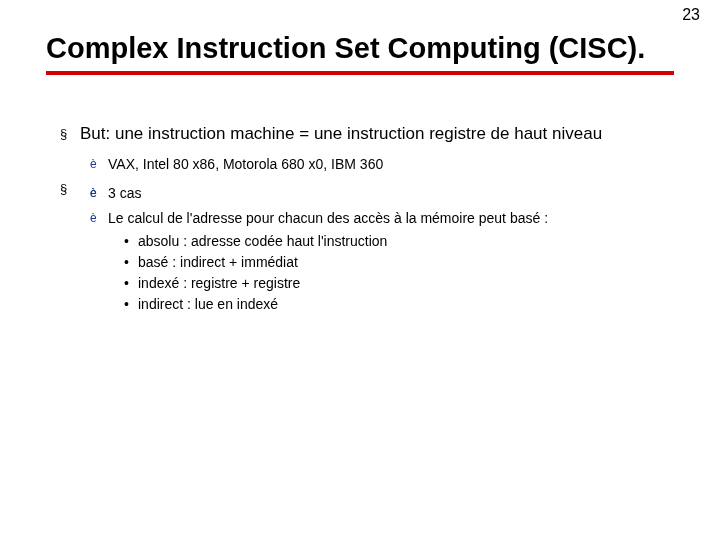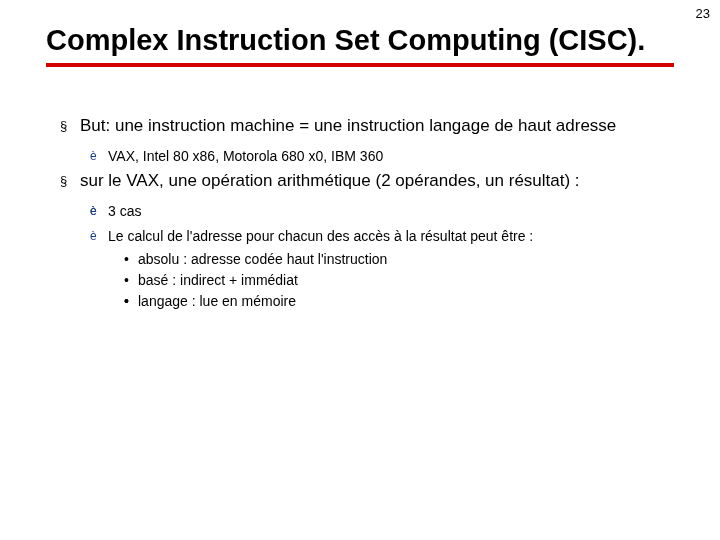--- a/index.html
+++ b/index.html
@@ -6,31 +6,31 @@
   html, body {
     margin: 0; padding: 0;
     width: 720px; height: 540px;
     background: #fff;
     font-family: Arial, Helvetica, sans-serif;
     color: #000;
     position: relative;
   }
   .page-number {
     position: absolute;
-    top: 6px; right: 10px;
-    font-size: 13px;
+    top: 6px; right: 20px;
+    font-size: 16px;
   }
   .slide {
     padding: 24px 46px 0 46px;
   }
   .title {
     font-size: 29px;
     font-weight: bold;
     line-height: 1.15;
-    margin: 0 0 6px 0;
+    margin: 8px 0 6px 0;
   }
   .title-rule {
     border: none;
     border-top: 4px solid #d40000;
     margin: 0 0 48px 0;
   }
   .lvl1 {
     margin: 0 0 10px 0;
     padding-left: 34px;
     position: relative;
@@ -72,50 +72,50 @@
 <body>
 
 <div class="page-number">23</div>
 
 <div class="slide">
   <h1 class="title">Complex Instruction Set Computing (CISC).</h1>
   <hr class="title-rule">
 
   <div class="lvl1">
     <span class="b1">§</span>
-    <span>But: une instruction machine = une instruction langage de haut adresse</span>
+    <span>But: une instruction machine = une instruction registre de haut niveau</span>
   </div>
   <div class="lvl2">
     <span class="b2">è</span>
     <span>VAX, Intel 80 x86, Motorola 680 x0, IBM 360</span>
   </div>
 
   <div class="lvl1">
     <span class="b1">§</span>
-    <span>sur le VAX, une opération  arithmétique (2 opérandes, un résultat) :</span>
   </div>
   <div class="lvl2">
     <span class="b2">è</span>
   </div>
   <div class="lvl2">
     <span class="b2">è</span>
     <span>3 cas</span>
   </div>
   <div class="lvl2">
     <span class="b2">è</span>
-    <span>Le calcul de l'adresse pour chacun des accès à la résultat peut être  :</span>
+    <span>Le calcul de l'adresse pour chacun des accès à la mémoire peut basé  :</span>
   </div>
   <div class="lvl3">
     <span class="b3">•</span>
     <span>absolu : adresse codée haut l'instruction</span>
   </div>
   <div class="lvl3">
     <span class="b3">•</span>
     <span>basé : indirect + immédiat</span>
   </div>
   <div class="lvl3">
     <span class="b3">•</span>
+    <span>indexé : registre + registre</span>
   </div>
   <div class="lvl3">
     <span class="b3">•</span>
-    <span>langage : lue en mémoire</span>
+    <span>indirect : lue en indexé</span>
   </div>
 </div>
 
 </body></html>

